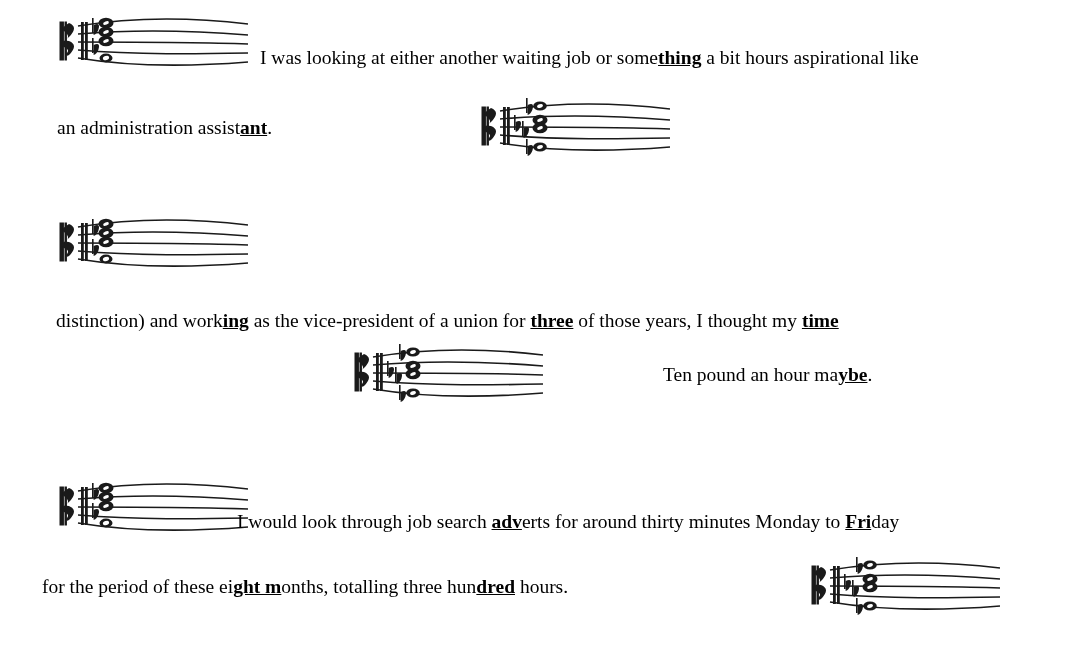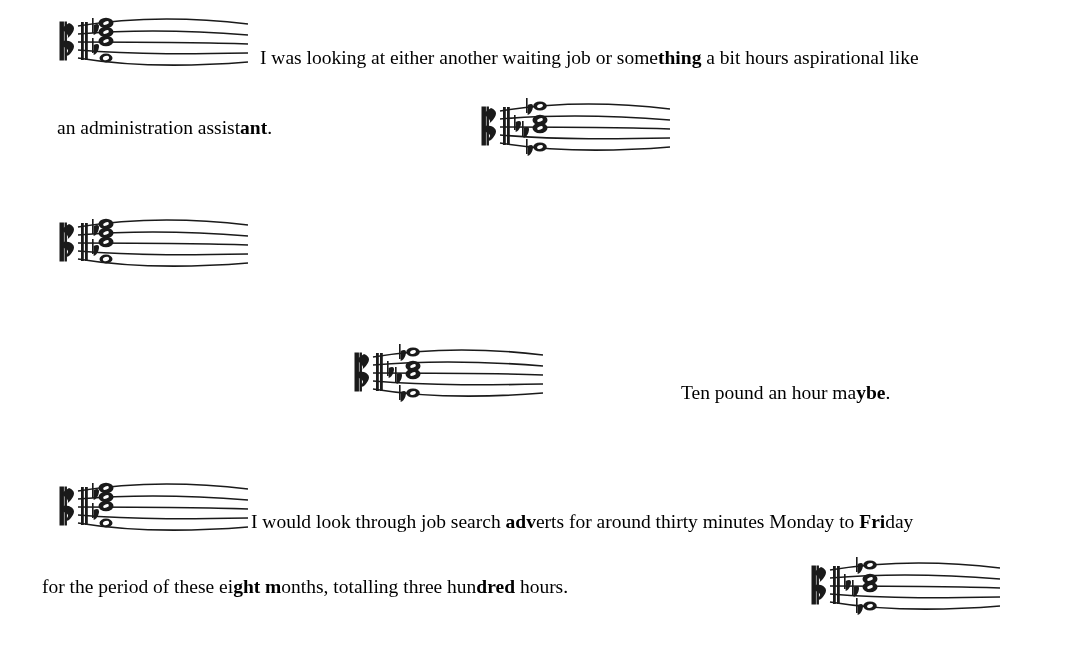--- a/index.html
+++ b/index.html
@@ -21,21 +21,21 @@
     height: 647px;
   }
 
   
   .para {
     position: absolute;
     font-size: 19.5px;
     line-height: 1.0;
     white-space: nowrap;
   }
-  .para b { font-weight: bold; }
+  .para b { font-weight: bold; text-decoration: underline; }
 
   
   .music {
     position: absolute;
     display: block;
   }
   .music svg { display: block; }
 </style>
 </head>
 <body>
@@ -151,20 +151,23 @@
           <ellipse cx="58" cy="31" rx="7.5" ry="5.2"></ellipse>
           <ellipse cx="58" cy="31" rx="3" ry="1.6" fill="#ffffff" transform="rotate(-20 58 31)"></ellipse>
           <ellipse cx="58" cy="48" rx="6.5" ry="4.4"></ellipse>
           <ellipse cx="58" cy="48" rx="3.2" ry="2" fill="#ffffff" transform="rotate(-20 58 48)"></ellipse>
         </g>
       </g>
     </svg>
   </div>
 
 
+  <div class="para" style="left:56px; top:311px;">
+    <span>distinction) and work</span><b>ing</b><span> as the vice-president of a union for </span><b>three</b><span> of those years, I thought my </span><b>time</b>
+  </div>
 
 
   <div class="music" style="left:343px; top:341px;">
     <svg width="205" height="70" viewBox="0 0 205 70" xmlns="http://www.w3.org/2000/svg">
       <g stroke="#1a1a1a" fill="#1a1a1a">
         <path d="M30 16 C 90 6, 150 8, 200 14" fill="none" stroke-width="1.6"></path>
         <path d="M30 24 C 90 19, 150 21, 200 25" fill="none" stroke-width="1.6"></path>
         <path d="M30 32 C 90 32, 150 32, 200 34" fill="none" stroke-width="1.6"></path>
         <path d="M30 40 C 90 45, 150 44, 200 43" fill="none" stroke-width="1.6"></path>
         <path d="M30 48 C 90 58, 150 56, 200 52" fill="none" stroke-width="1.6"></path>
@@ -190,21 +193,21 @@
           <ellipse cx="70" cy="25" rx="3" ry="1.6" fill="#ffffff" transform="rotate(-20 70 25)"></ellipse>
           <ellipse cx="70" cy="33" rx="7.5" ry="5.2"></ellipse>
           <ellipse cx="70" cy="33" rx="3" ry="1.6" fill="#ffffff" transform="rotate(-20 70 33)"></ellipse>
           <ellipse cx="70" cy="52" rx="6.8" ry="4.6"></ellipse>
           <ellipse cx="70" cy="52" rx="3" ry="1.8" fill="#ffffff" transform="rotate(-20 70 52)"></ellipse>
         </g>
       </g>
     </svg>
   </div>
 
-  <div class="para" style="left:681px; top:365px;margin-top:18px;">
+  <div class="para" style="left:663px; top:365px;">
     <span>Ten pound an hour ma</span><b>ybe</b><span>.</span>
   </div>
 
   <div class="music" style="left:48px; top:475px;">
     <svg width="205" height="70" viewBox="0 0 205 70" xmlns="http://www.w3.org/2000/svg">
       <g stroke="#1a1a1a" fill="#1a1a1a">
         <path d="M30 16 C 90 6, 150 8, 200 14" fill="none" stroke-width="1.6"></path>
         <path d="M30 24 C 90 19, 150 21, 200 25" fill="none" stroke-width="1.6"></path>
         <path d="M30 32 C 90 32, 150 32, 200 34" fill="none" stroke-width="1.6"></path>
         <path d="M30 40 C 90 45, 150 44, 200 43" fill="none" stroke-width="1.6"></path>
@@ -227,21 +230,21 @@
           <ellipse cx="58" cy="22" rx="3" ry="1.6" fill="#ffffff" transform="rotate(-20 58 22)"></ellipse>
           <ellipse cx="58" cy="31" rx="7.5" ry="5.2"></ellipse>
           <ellipse cx="58" cy="31" rx="3" ry="1.6" fill="#ffffff" transform="rotate(-20 58 31)"></ellipse>
           <ellipse cx="58" cy="48" rx="6.5" ry="4.4"></ellipse>
           <ellipse cx="58" cy="48" rx="3.2" ry="2" fill="#ffffff" transform="rotate(-20 58 48)"></ellipse>
         </g>
       </g>
     </svg>
   </div>
 
-  <div class="para" style="left:251px; top:512px;">
+  <div class="para" style="left:237px; top:512px;">
     <span>I would look through job search </span><b>adv</b><span>erts for around thirty minutes Monday to </span><b>Fri</b><span>day</span>
   </div>
 
   <div class="para" style="left:42px; top:577px;">
     <span>for the period of these ei</span><b>ght m</b><span>onths, totalling three hun</span><b>dred</b><span> hours.</span>
   </div>
 
   <div class="music" style="left:800px; top:554px;">
     <svg width="205" height="70" viewBox="0 0 205 70" xmlns="http://www.w3.org/2000/svg">
       <g stroke="#1a1a1a" fill="#1a1a1a">

